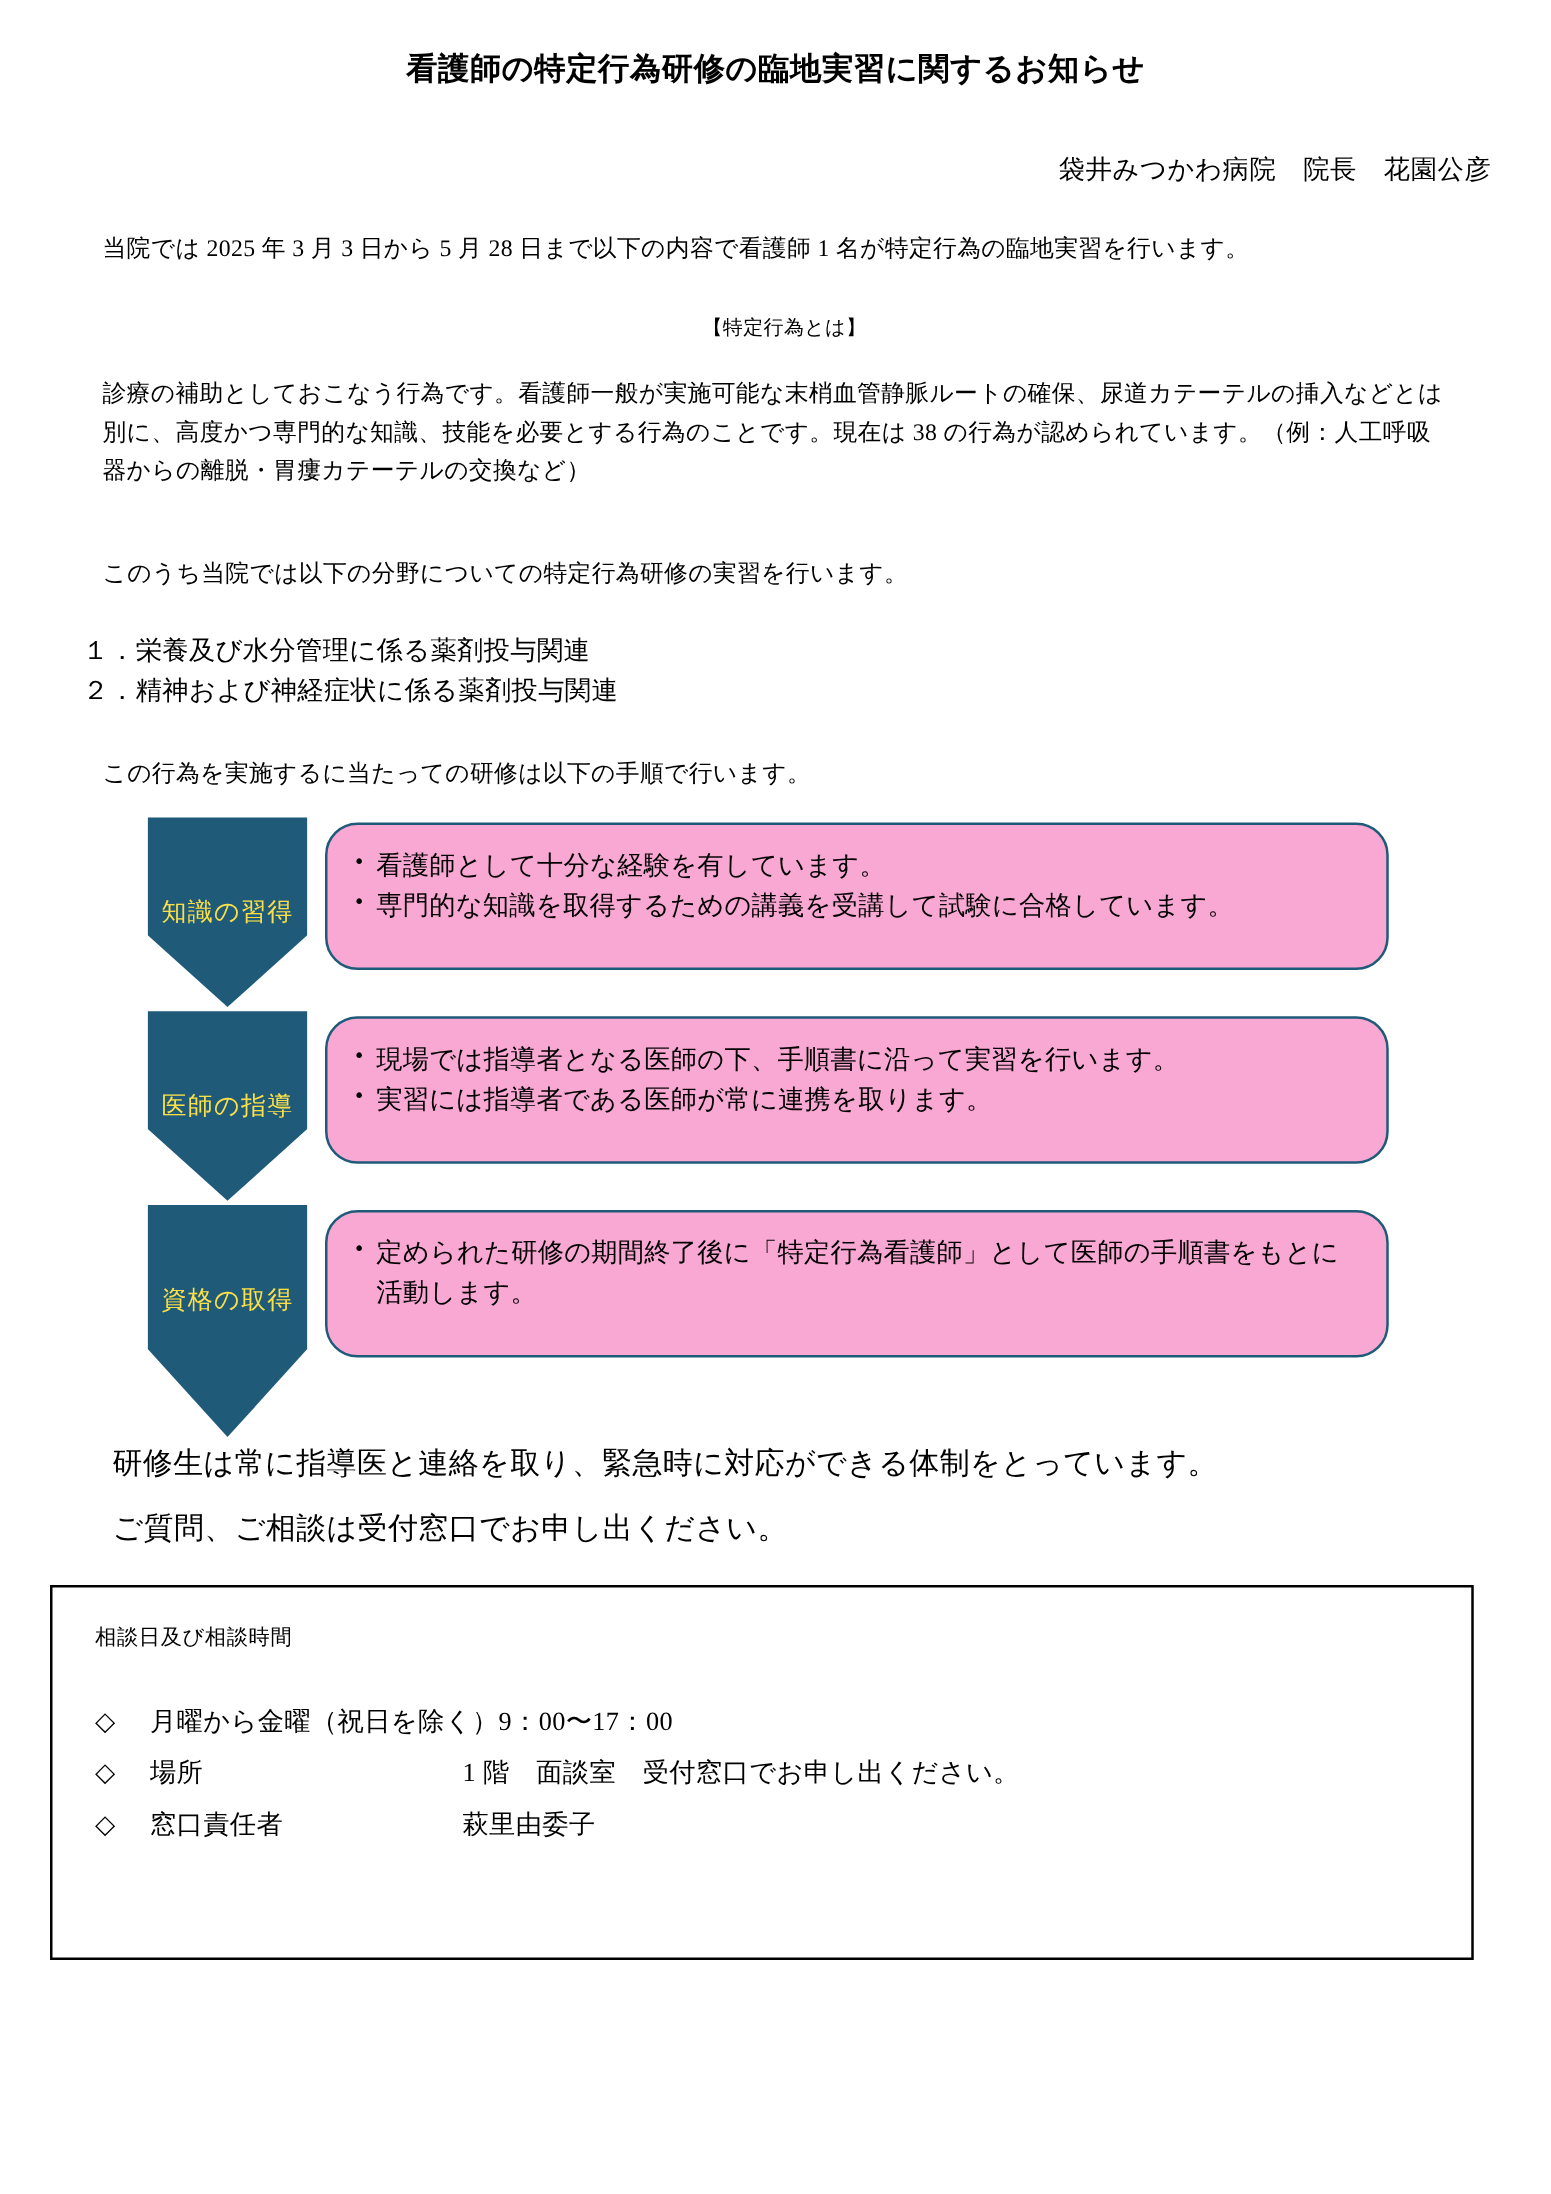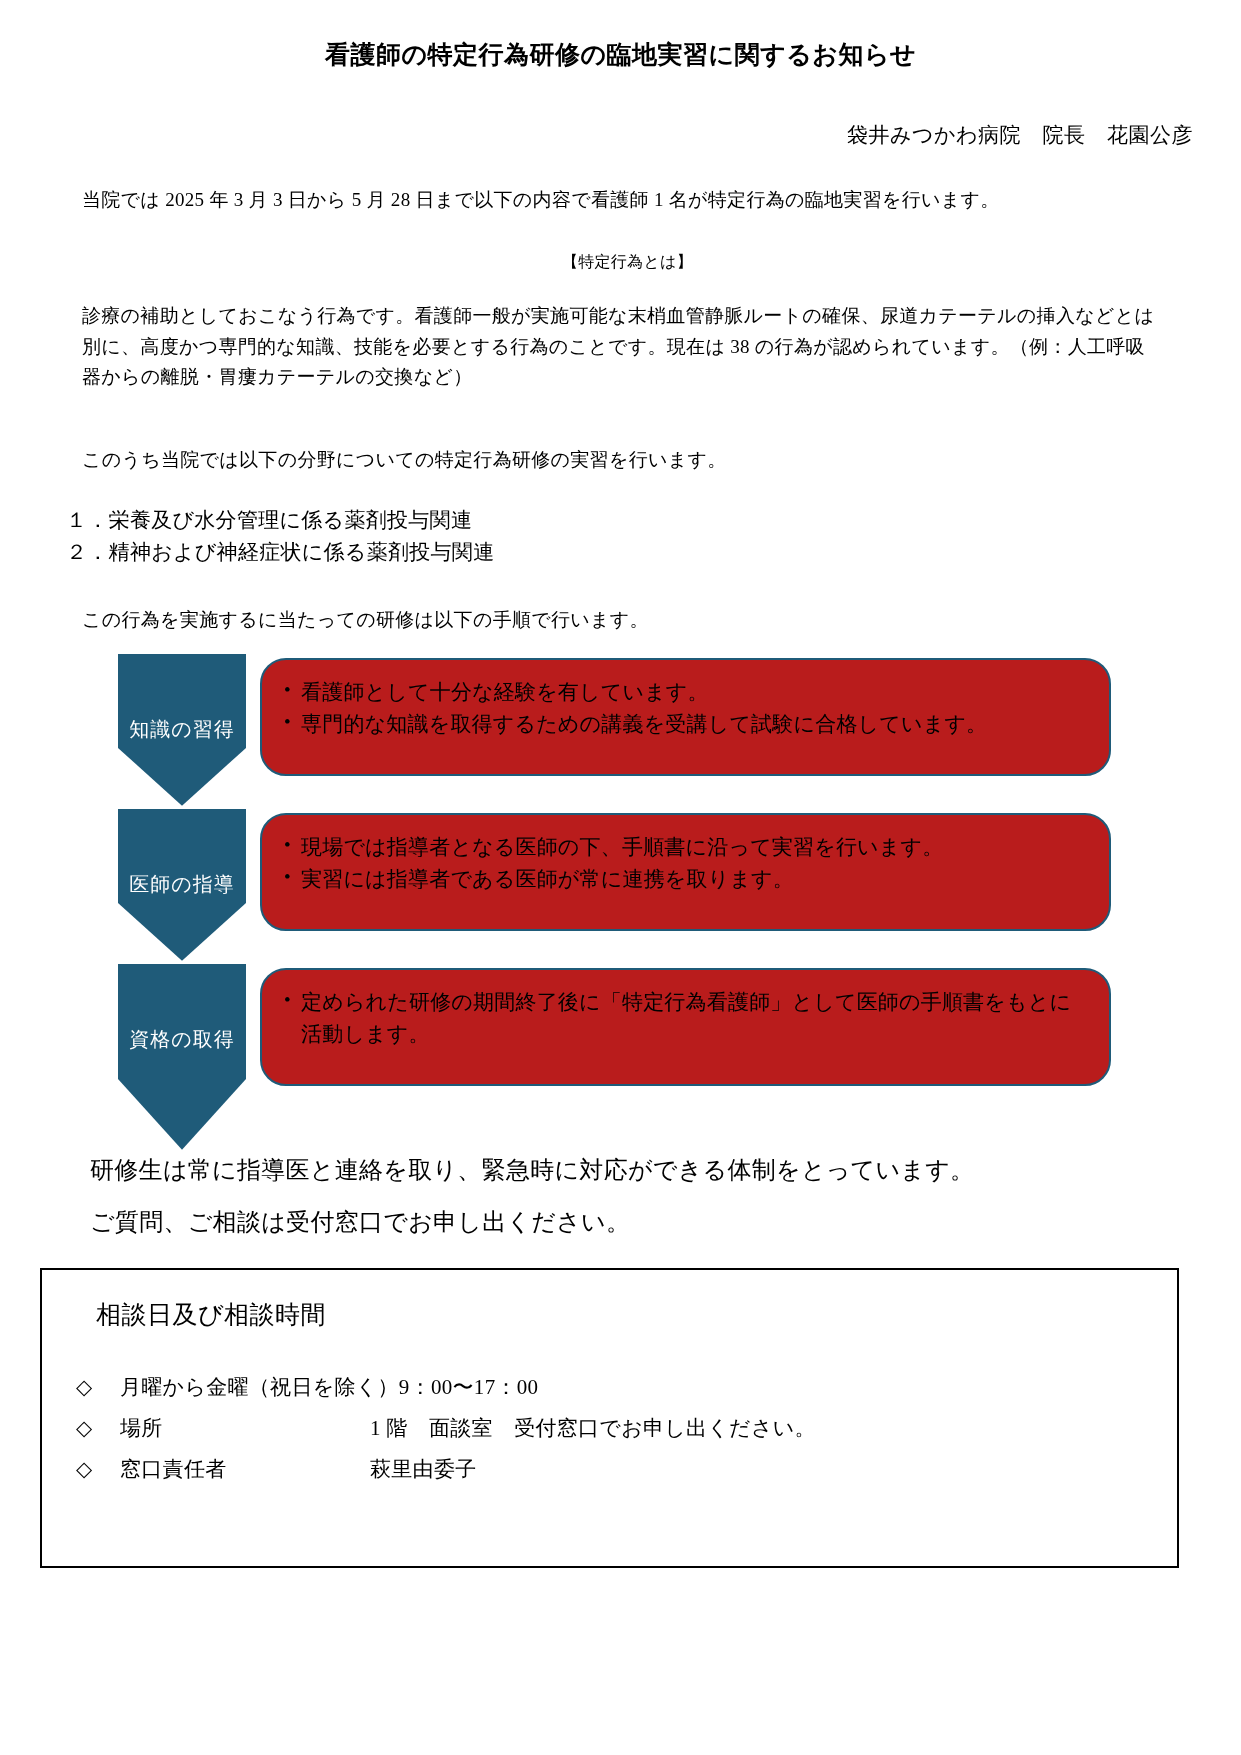--- a/index.html
+++ b/index.html
@@ -74,21 +74,21 @@
   }
   .chev {
     position: absolute;
     left: 0;
     top: 0;
     width: 128px;
     height: 152px;
     background: #1f5b79;
     -webkit-clip-path: polygon(0 0, 100% 0, 100% 62%, 50% 100%, 0 62%);
     clip-path: polygon(0 0, 100% 0, 100% 62%, 50% 100%, 0 62%);
-    color: #ffffff;
+    color: #fde047;
     font-size: 20px;
     display: flex;
     align-items: flex-start;
     justify-content: center;
     padding-top: 62px;
     box-sizing: border-box;
     letter-spacing: 1px;
   }
   .chev.tall {
     height: 186px;
@@ -96,21 +96,21 @@
   .callout {
     position: absolute;
     left: 142px;
     top: 4px;
     right: 130px;
     min-height: 118px;
     border: 2.2px solid #1f5b79;
     border-radius: 26px;
     box-sizing: border-box;
     padding: 16px 22px 2px 22px;
-    background: #b91c1c;
+    background: #f9a8d4;
   }
   .callout ul {
     margin: 0;
     padding: 0;
     list-style: none;
   }
   .callout li {
     font-size: 21px;
     line-height: 1.55;
     position: relative;
@@ -132,23 +132,22 @@
   }
 
   .box {
     margin: 30px 62px 0 40px;
     border: 2.3px solid #000000;
     height: 300px;
     box-sizing: border-box;
     padding: 28px 0 0 34px;
   }
   .box-title {
-    font-size: 25px;
+    font-size: 17px;
     letter-spacing: 0.5px;
-    margin-left: 20px;
   }
   .box-list {
     margin-top: 36px;
   }
   .box-row {
     font-size: 21px;
     line-height: 1.95;
     display: flex;
     letter-spacing: 0.3px;
   }

